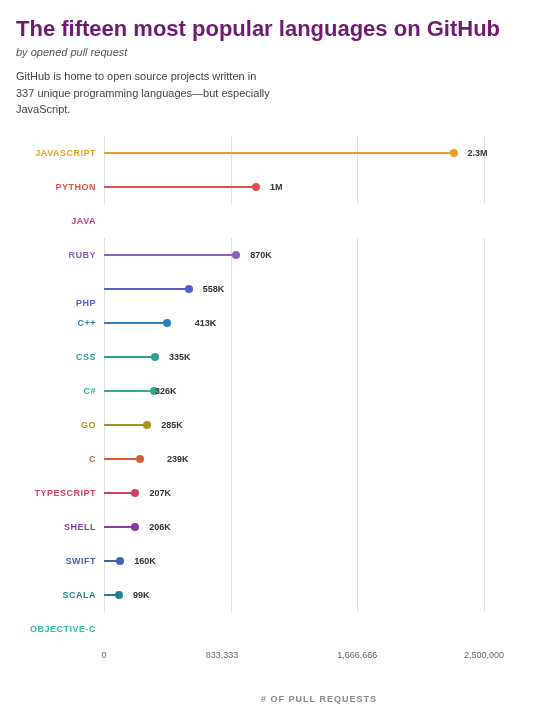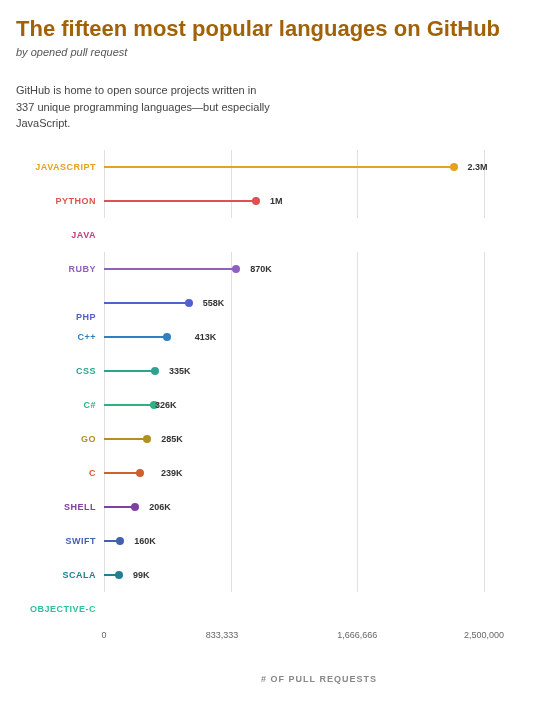--- a/index.html
+++ b/index.html
@@ -8,27 +8,27 @@
       background: #fff;
       width: 550px;
       min-height: 725px;
       padding: 16px 16px 16px 16px;
       color: #222;
     }
     .title {
       font-size: 22px;
       font-weight: 900;
       line-height: 1.2;
-      color: #a16207;
+      color: #701a75;
       margin-bottom: 4px;
     }
     .subtitle {
       font-size: 11px;
       color: #555;
-      margin-bottom: 24px;
+      margin-bottom: 10px;
       font-style: italic;
     }
     .description {
       font-size: 11px;
       color: #444;
       line-height: 1.5;
       margin-bottom: 18px;
       max-width: 260px;
     }
     .chart-area {
@@ -226,21 +226,33 @@
       </div>
       <div class="chart-row">
         <div class="lang-label" style="color: rgb(208, 96, 48);">C</div>
         <div class="bar-container" style="width: 380px; flex: 0 0 auto;">
           <div class="grid-line" style="left: 0px;"></div>
           <div class="grid-line" style="left: 126.654px;"></div>
           <div class="grid-line" style="left: 253.346px;"></div>
           <div class="grid-line" style="left: 380px;"></div>
           <div class="bar-line" style="width: 36.328px; background: rgb(208, 96, 48);"></div>
           <div class="dot" style="left: 36.328px; background: rgb(208, 96, 48);"></div>
-          <div class="value-label" style="left: 51px;">239K</div>
+          <div class="value-label" style="left: 57px;">239K</div>
+        </div>
+      </div>
+      <div class="chart-row">
+        <div class="lang-label" style="color: rgb(208, 64, 96);">TYPESCRIPT</div>
+        <div class="bar-container" style="width: 380px; flex: 0 0 auto;">
+          <div class="grid-line" style="left: 0px;"></div>
+          <div class="grid-line" style="left: 126.654px;"></div>
+          <div class="grid-line" style="left: 253.346px;"></div>
+          <div class="grid-line" style="left: 380px;"></div>
+          <div class="bar-line" style="width: 31.464px; background: rgb(208, 64, 96);"></div>
+          <div class="dot" style="left: 31.464px; background: rgb(208, 64, 96);"></div>
+          <div class="value-label" style="left: 39.464px;">207K</div>
         </div>
       </div>
       <div class="chart-row">
         <div class="lang-label" style="color: rgb(128, 64, 160);">SHELL</div>
         <div class="bar-container" style="width: 380px; flex: 0 0 auto;">
           <div class="grid-line" style="left: 0px;"></div>
           <div class="grid-line" style="left: 126.654px;"></div>
           <div class="grid-line" style="left: 253.346px;"></div>
           <div class="grid-line" style="left: 380px;"></div>
           <div class="bar-line" style="width: 31.312px; background: rgb(128, 64, 160);"></div>

